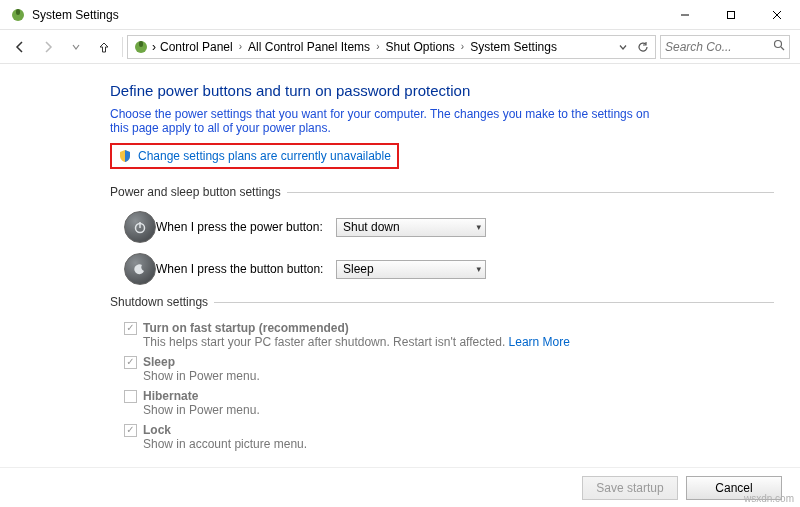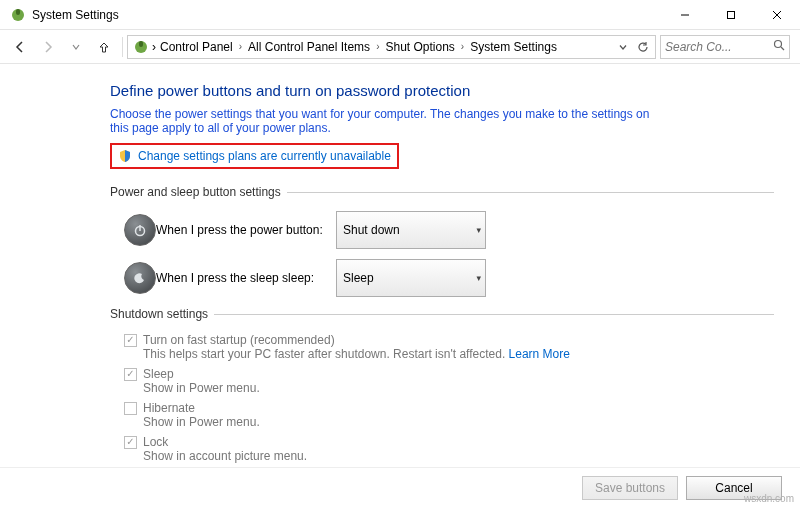--- a/index.html
+++ b/index.html
@@ -35,30 +35,30 @@
   .shield-icon { width:14px; height:14px; flex-shrink:0; }
   .change-link { color:#0066cc; font-size:12px; cursor:pointer; }
 
   .group-label { font-size:12px; color:#333; }
   .group-divider { display:flex; align-items:center; margin:6px 0 12px 0; gap:6px; }
   .group-divider .line { flex:1; height:1px; background:#ccc; }
 
   .btn-row { display:flex; align-items:center; margin:4px 0 10px 14px; }
   .round-btn { width:32px; height:32px; border-radius:50%; background:radial-gradient(circle at 35% 30%, #8a8f93, #3a3d40); border:1px solid #666; display:flex; align-items:center; justify-content:center; color:#e6e8ea; }
   .btn-label { width:180px; font-size:12px; }
-  .dropdown { width:150px; height:38px; border:1px solid #adadad; background:linear-gradient(#fdfdfd,#e9e9e9); display:flex; align-items:center; padding:0 6px; font-size:12px; position:relative; }
+  .dropdown { width:150px; height:19px; border:1px solid #adadad; background:linear-gradient(#fdfdfd,#e9e9e9); display:flex; align-items:center; padding:0 6px; font-size:12px; position:relative; }
   .dropdown .dd-chev { position:absolute; right:4px; font-size:9px; color:#444; }
 
   .shutdown-section { margin-top:4px; }
   .check-row { margin:6px 0 0 14px; }
   .check-top { display:flex; align-items:center; gap:6px; }
   .checkbox { width:13px; height:13px; border:1px solid #a6a6a6; background:#fff; display:flex; align-items:center; justify-content:center; color:#999; font-size:10px; line-height:1; }
   .checkbox.disabled { border-color:#bdbdbd; }
   .check-label { font-size:12px; color:#777; }
-  .check-label.bold { font-weight:400;text-align:center; }
+  .check-label.bold { font-weight:700;text-align:center; }
   .check-sub { margin-left:19px; font-size:12px; color:#777; }
   .link { color:#0066cc; cursor:pointer; }
 
   
   .footer { position:absolute; bottom:0; left:0; right:0; height:40px; display:flex; align-items:center; justify-content:flex-end; padding:0 18px; gap:8px; border-top:1px solid #eee; }
   .btn { min-width:96px; height:24px; border:1px solid #adadad; background:linear-gradient(#fdfdfd,#e4e4e4); font-size:12px; display:flex; align-items:center; justify-content:center; }
   .btn.disabled { color:#9a9a9a; background:linear-gradient(#f4f4f4,#eaeaea); border-color:#c9c9c9; }
 
   .watermark { position:absolute; bottom:3px; right:6px; font-size:10px; color:#b0b0b0; }
 </style>
@@ -185,21 +185,21 @@
       <span class="dd-chev">▾</span>
     </div>
   </div>
 
   <div class="btn-row">
     <div class="round-btn">
       <svg width="14" height="14" viewBox="0 0 14 14">
           <path d="M9 3 A5 5 0 1 0 11 9 A4 4 0 0 1 9 3 Z" fill="#dfe3e6"></path>
         </svg>
     </div>
-    <div class="btn-label">When I press the sleep sleep:</div>
+    <div class="btn-label">When I press the button button:</div>
     <div class="dropdown">
       <span>Sleep</span>
       <span class="dd-chev">▾</span>
     </div>
   </div>
 
   <div class="group-divider shutdown-section">
     <span class="group-label">Shutdown settings</span>
     <div class="line"></div>
   </div>
@@ -233,17 +233,17 @@
   <div class="check-row">
     <div class="check-top">
       <div class="checkbox disabled">✓</div>
       <span class="check-label bold">Lock</span>
     </div>
     <div class="check-sub">Show in account picture menu.</div>
   </div>
 </div>
 
 <div class="footer">
-  <div class="btn disabled">Save buttons</div>
+  <div class="btn disabled">Save startup</div>
   <div class="btn">Cancel</div>
 </div>
 
 <div class="watermark">wsxdn.com</div>
 
 </body></html>

